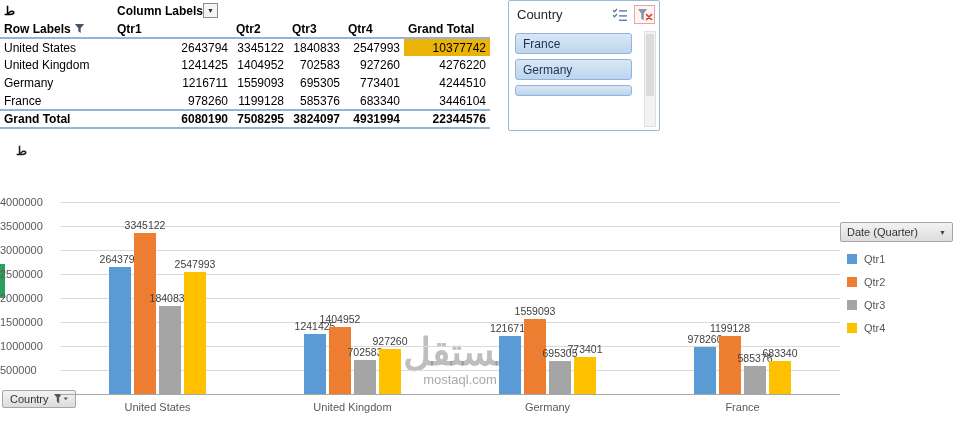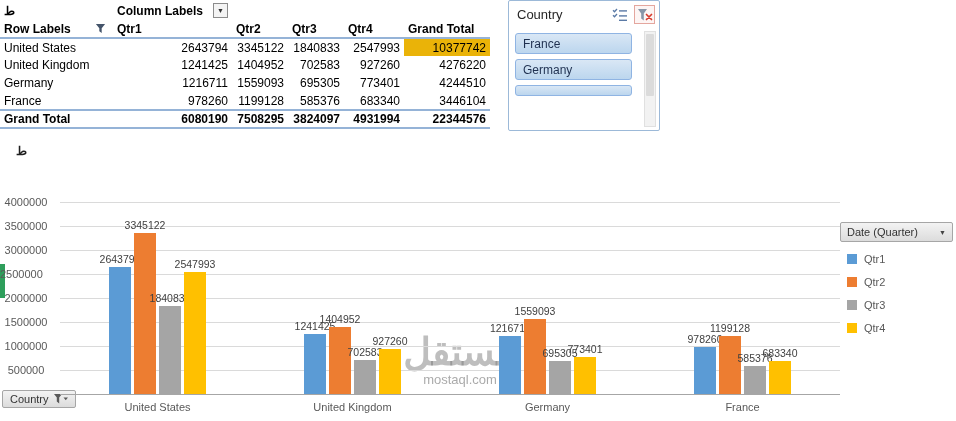--- a/index.html
+++ b/index.html
@@ -8,42 +8,42 @@
 
   
   table.pivot{position:absolute;left:0;top:1px;border-collapse:collapse;table-layout:fixed;width:490px}
   .pivot td{font-size:12px;height:18px;padding:0 4px;white-space:nowrap;overflow:hidden;color:#000;vertical-align:middle}
   .pivot tr.r-top td{height:19px}
   .bold{font-weight:bold}
   .num{text-align:right}
   .sel{background:#eab308;color:#fff}
   .r-hdr td{border-bottom:2px solid #95B3D7}
   .r-gt td{border-top:2px solid #95B3D7;border-bottom:2px solid #95B3D7}
-  .cellflex{display:flex;align-items:center;justify-content:space-between}
+  .cellflex{display:flex;align-items:center;justify-content:flex-start}
   .dd-btn{display:inline-flex;align-items:center;justify-content:center;width:15px;height:15px;border:1px solid #8c8c8c;background:#f4f4f4;font-size:7px;color:#333;line-height:1;font-weight:normal}
   .filter-btn{display:inline-flex;align-items:center;justify-content:center;width:17px;height:15px}
 
   
   .slicer{position:absolute;left:508px;top:0;width:152px;height:131px;background:#fff;border:1px solid #9CB9D8;border-radius:2px}
   .slicer-header{display:flex;align-items:center;height:27px;padding:0 4px 0 8px;gap:4px}
   .slicer-title{flex:1;font-size:13px;color:#262626}
   .sl-icon{display:inline-flex;align-items:center;justify-content:center;width:21px;height:19px;border:1px solid transparent}
   .sl-icon.boxed{border:1px solid #E4A69E;background:#FDF5F4}
   .slicer-item{height:21px;margin:5px 27px 5px 6px;border:1px solid #8FB4E3;border-radius:3px;background:linear-gradient(#D9E7F5,#BCD6EE);font-size:12px;color:#1f3050;display:flex;align-items:center;padding:0 7px;white-space:nowrap;overflow:hidden}
   .slicer-item.partial{height:11px;margin-bottom:0}
   .slicer-scrollbar{position:absolute;right:3px;top:30px;width:12px;height:96px;background:#F2F2F2;border:1px solid #E0E0E0}
   .slicer-scroll-thumb{position:absolute;left:1px;right:1px;top:2px;height:62px;background:#DBDBDB;border-radius:1px}
 
   
   .chart{position:absolute;left:0;top:138px;width:956px;height:283px;background:#fff}
   .chart-corner{position:absolute;left:16px;top:6px;font-size:12px;font-weight:bold;color:#1f1f1f}
   .green-accent{position:absolute;left:0;top:126px;width:5px;height:34px;background:#2E9E5B}
   .gridline{position:absolute;height:1px;background:#DADADA}
   .axisline{position:absolute;height:1px;background:#A6A6A6}
-  .ytick{position:absolute;font-size:11px;color:#595959;text-align:center}
+  .ytick{position:absolute;font-size:11px;color:#595959;text-align:left}
   .cat-label{position:absolute;font-size:11px;color:#595959;text-align:center}
   .bar{position:absolute}
   .bar-label{position:absolute;font-size:10.5px;color:#404040;text-align:center;white-space:nowrap}
   .legend{position:absolute;left:840px;top:84px;width:113px}
   .legend-btn{display:flex;align-items:center;justify-content:space-between;border:1px solid #A6A6A6;background:linear-gradient(#F3F3F3,#DCDCDC);font-size:11px;color:#333;padding:3px 6px;border-radius:2px}
   .legend-btn .dd{font-size:7px;color:#444;margin-left:4px}
   #legend-items{margin-top:11px;display:flex;flex-direction:column;gap:11px;padding-left:7px}
   .legend-item{display:flex;align-items:center;gap:7px;font-size:11px;color:#595959}
   .swatch{width:10px;height:10px;display:inline-block}
   .country-btn{position:absolute;left:2px;top:252px;display:flex;align-items:center;gap:5px;border:1px solid #A6A6A6;background:linear-gradient(#F3F3F3,#DCDCDC);font-size:11px;color:#333;padding:2px 7px;border-radius:2px}

